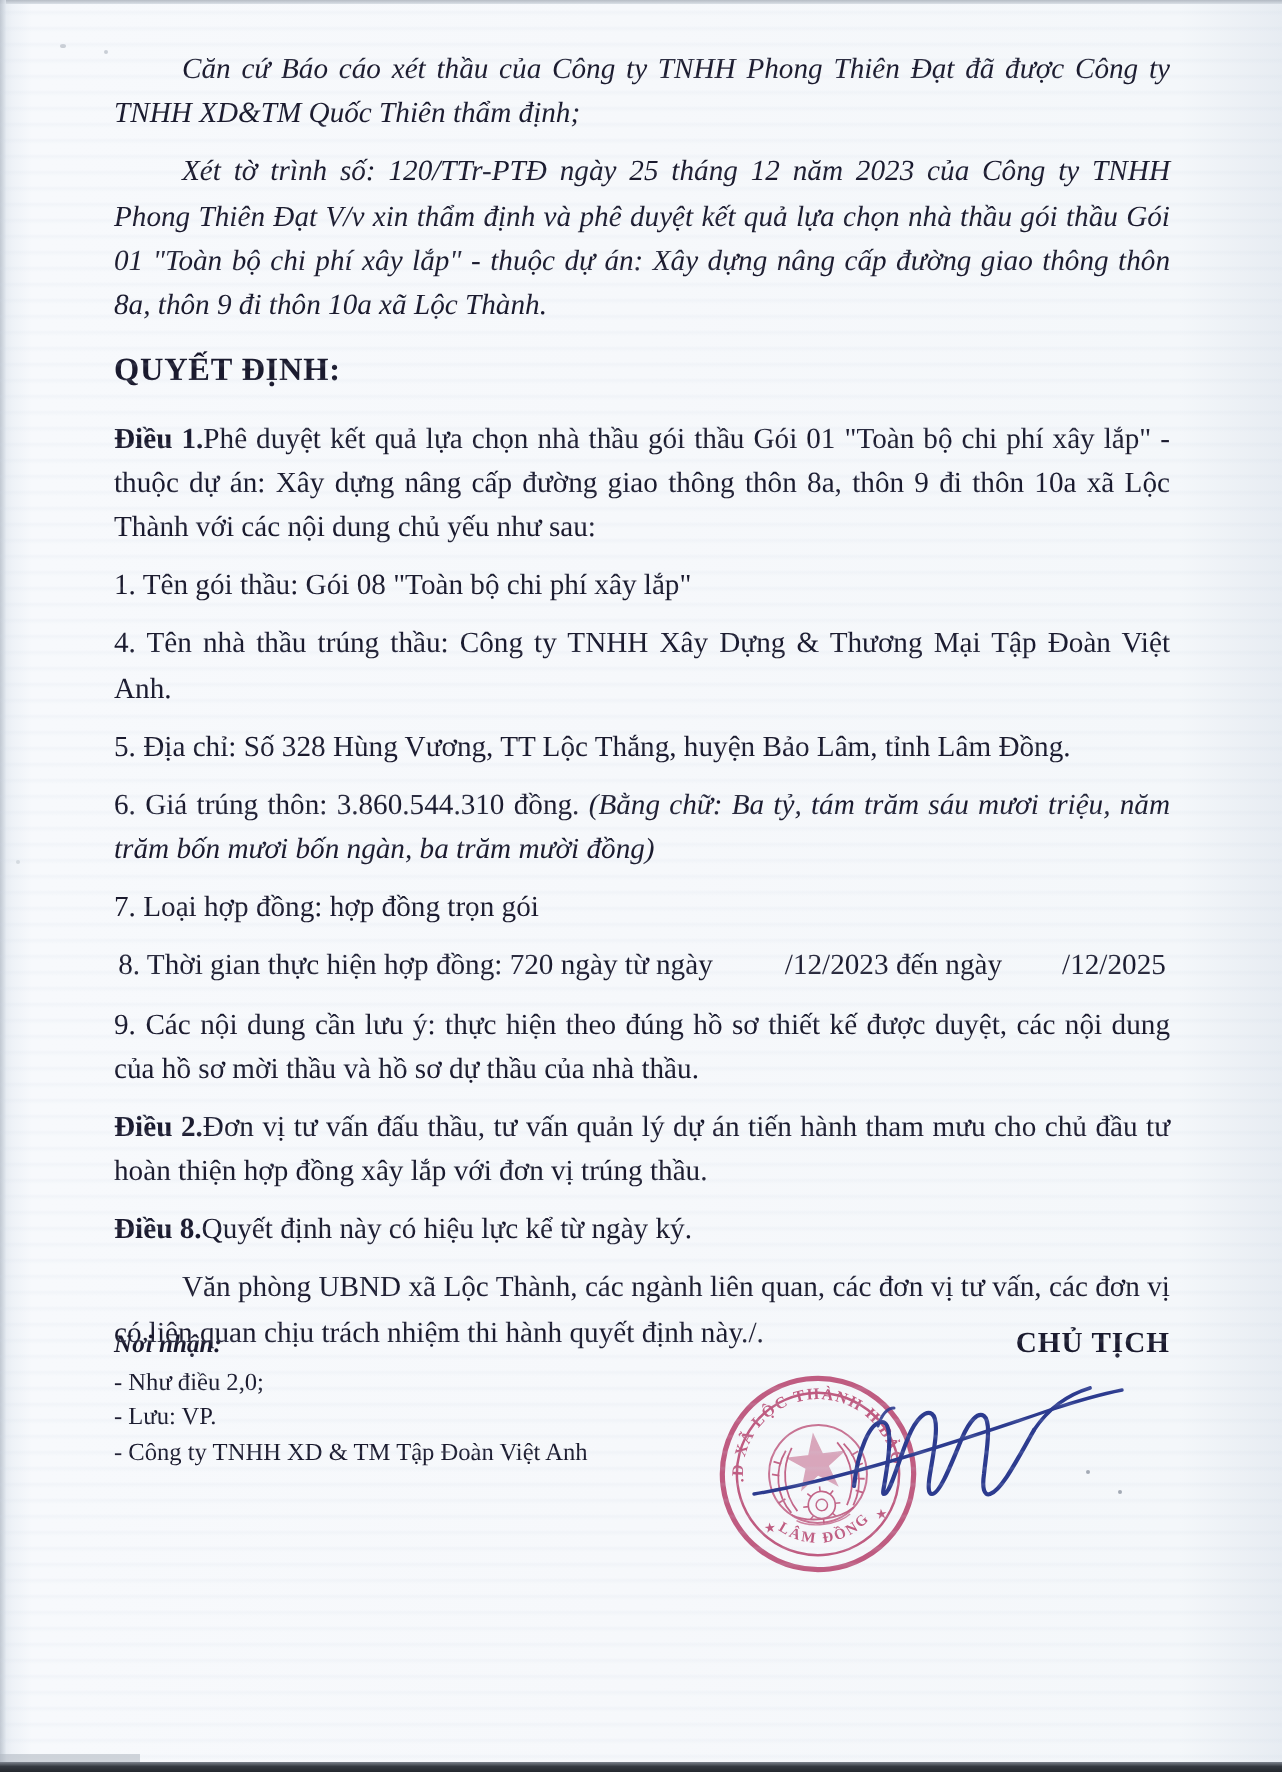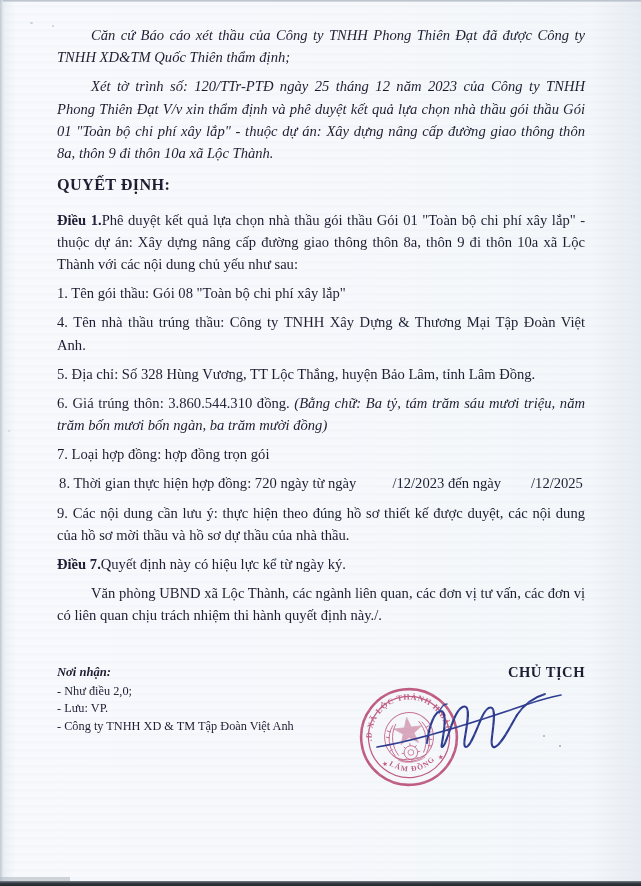--- a/index.html
+++ b/index.html
@@ -226,22 +226,23 @@
     <p class="para item"><span>7.</span>
       <span>Loại hợp đồng: hợp đồng trọn gói</span></p>
 
     <p class="para item" style="text-align:center;"><span>8.</span>
       <span>Thời gian thực hiện hợp đồng: 720 ngày từ ngày</span><span class="gap"></span><span>/12/2023</span>
       <span>đến ngày</span><span class="gap-sm"></span><span>/12/2025</span></p>
 
     <p class="para item"><span>9.</span>
       <span>Các nội dung cần lưu ý: thực hiện theo đúng hồ sơ thiết kế được duyệt, các nội dung của hồ sơ mời thầu và hồ sơ dự thầu của nhà thầu.</span></p>
 
-
-    <p class="para"><span class="bold">Điều 7.</span><span>Quyết định này có hiệu lực kể từ ngày ký.</span></p>
+    <p class="para"><span class="bold">Điều 2.</span><span>Đơn vị tư vấn đấu thầu, tư vấn quản lý dự án tiến hành tham mưu cho chủ đầu tư hoàn thiện hợp đồng xây lắp với đơn vị trúng thầu.</span></p>
+
+    <p class="para"><span class="bold">Điều 8.</span><span>Quyết định này có hiệu lực kể từ ngày ký.</span></p>
 
     <p class="para indent">Văn phòng UBND xã Lộc Thành, các ngành liên quan, các đơn vị tư vấn, các đơn vị có liên quan chịu trách nhiệm thi hành quyết định này./.</p>
   </div>
 
   <div id="footer">
     <div id="footer-row">
 
       <div id="recipients">
         <div class="rcp-title">Nơi nhận:</div>
         <div class="rcp-line">- Như điều 2,0;</div>

